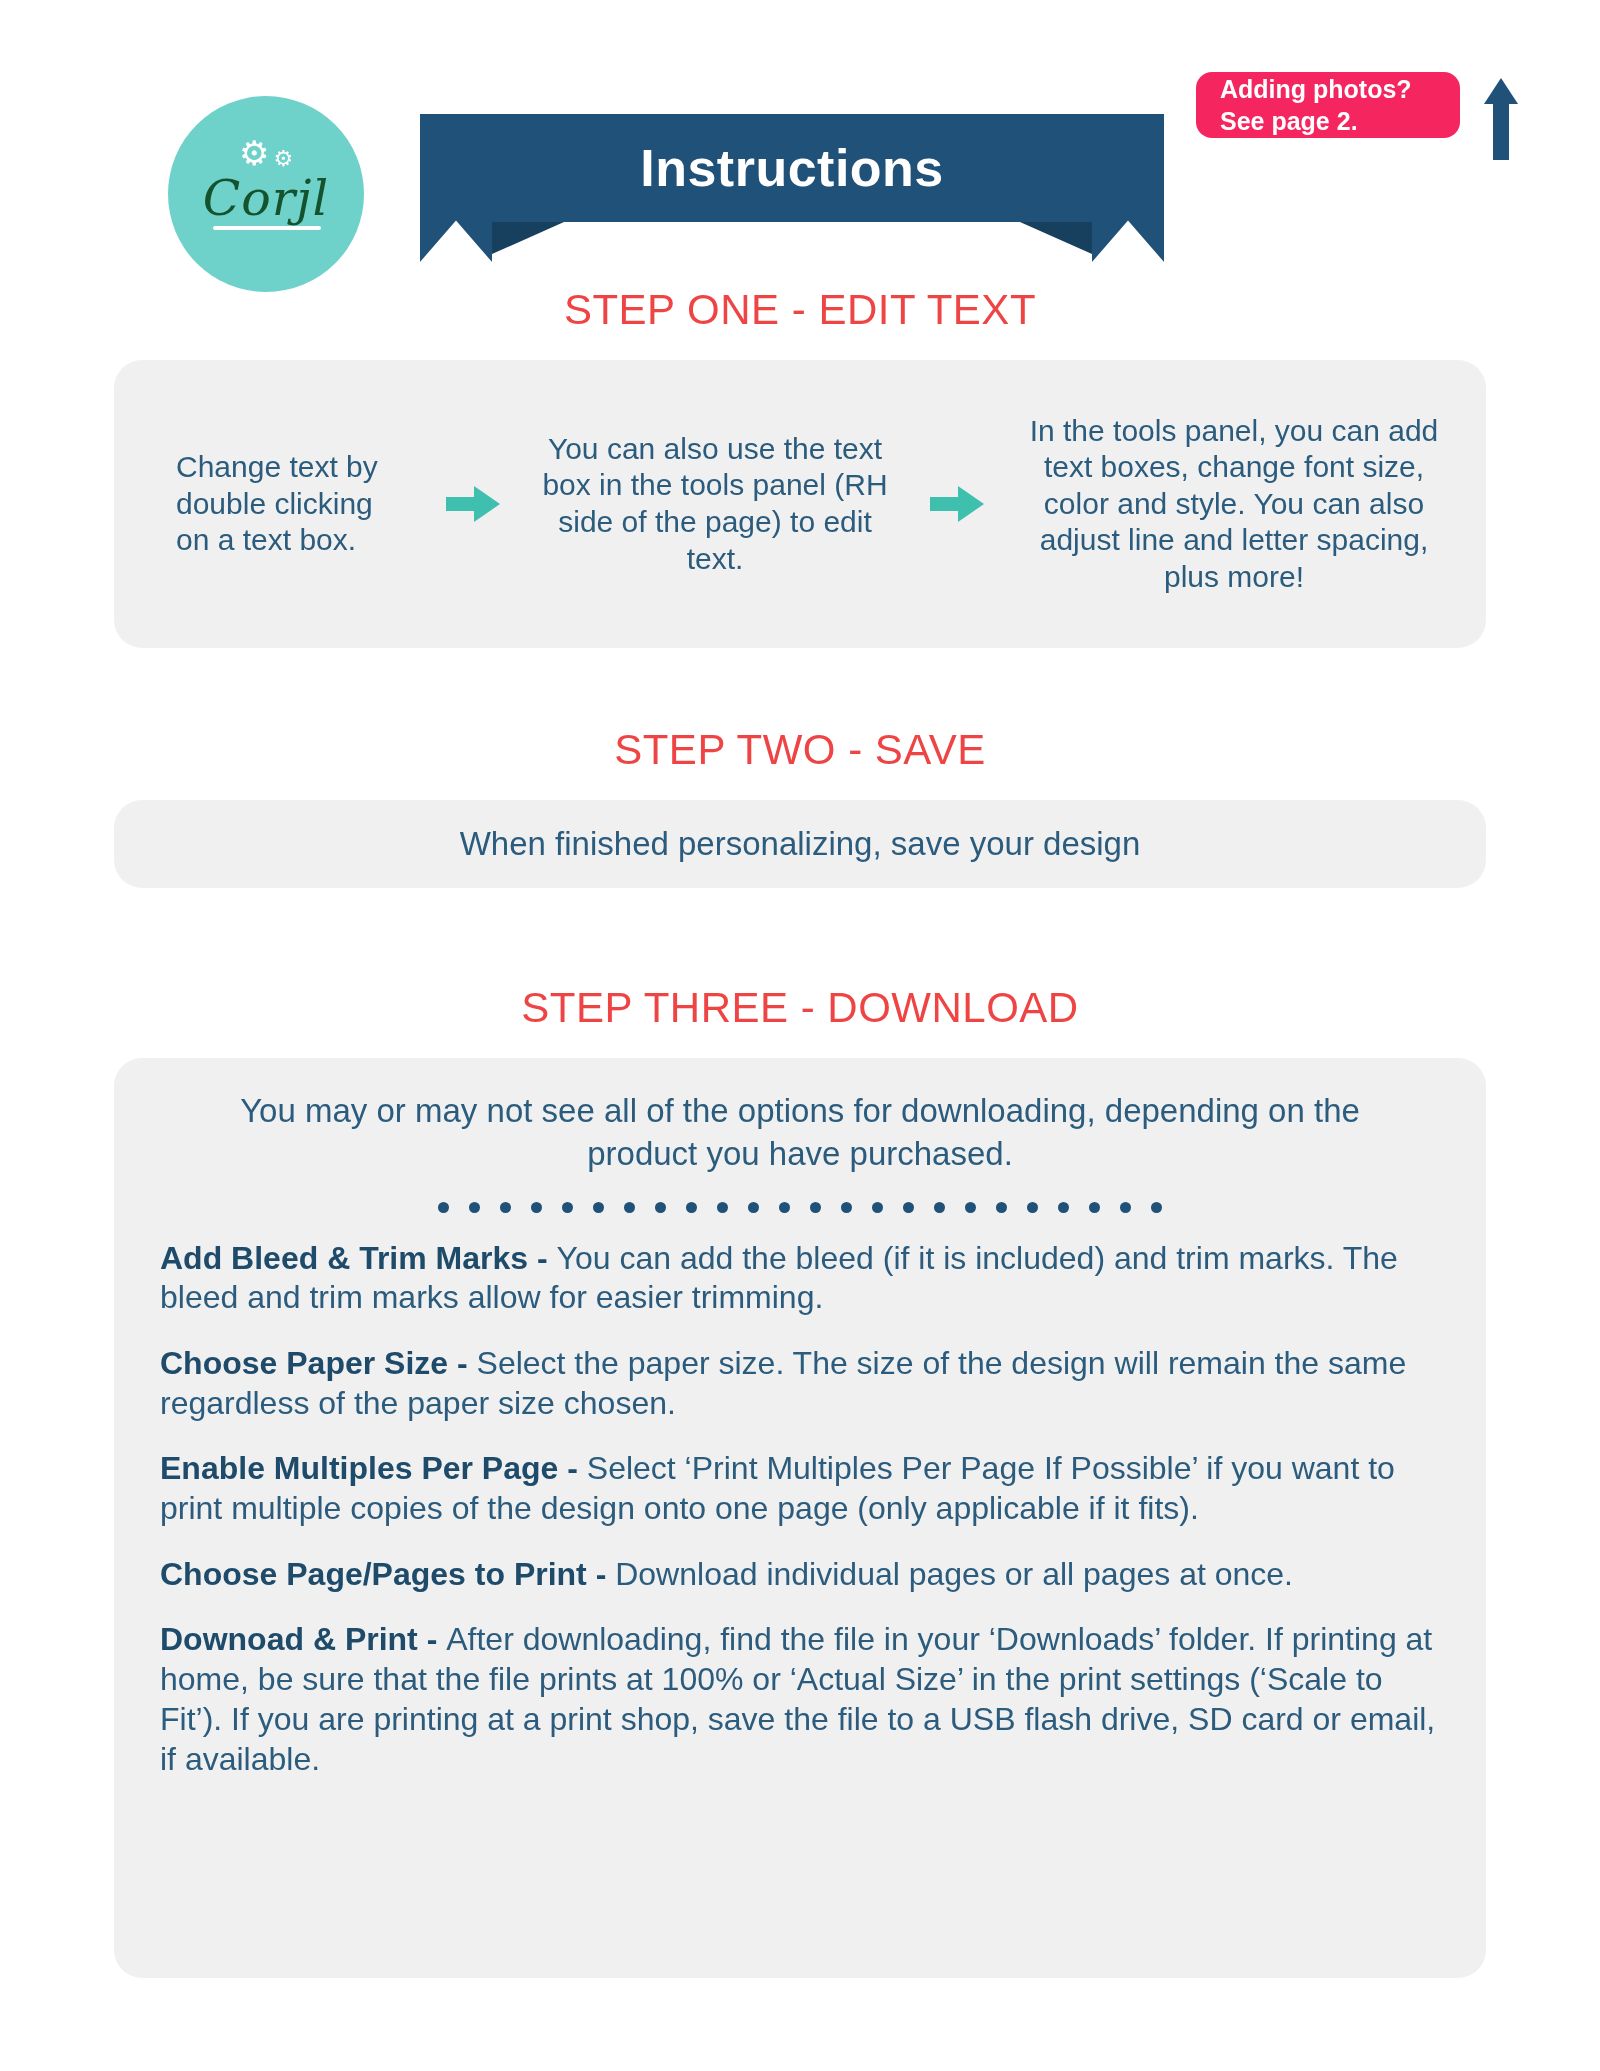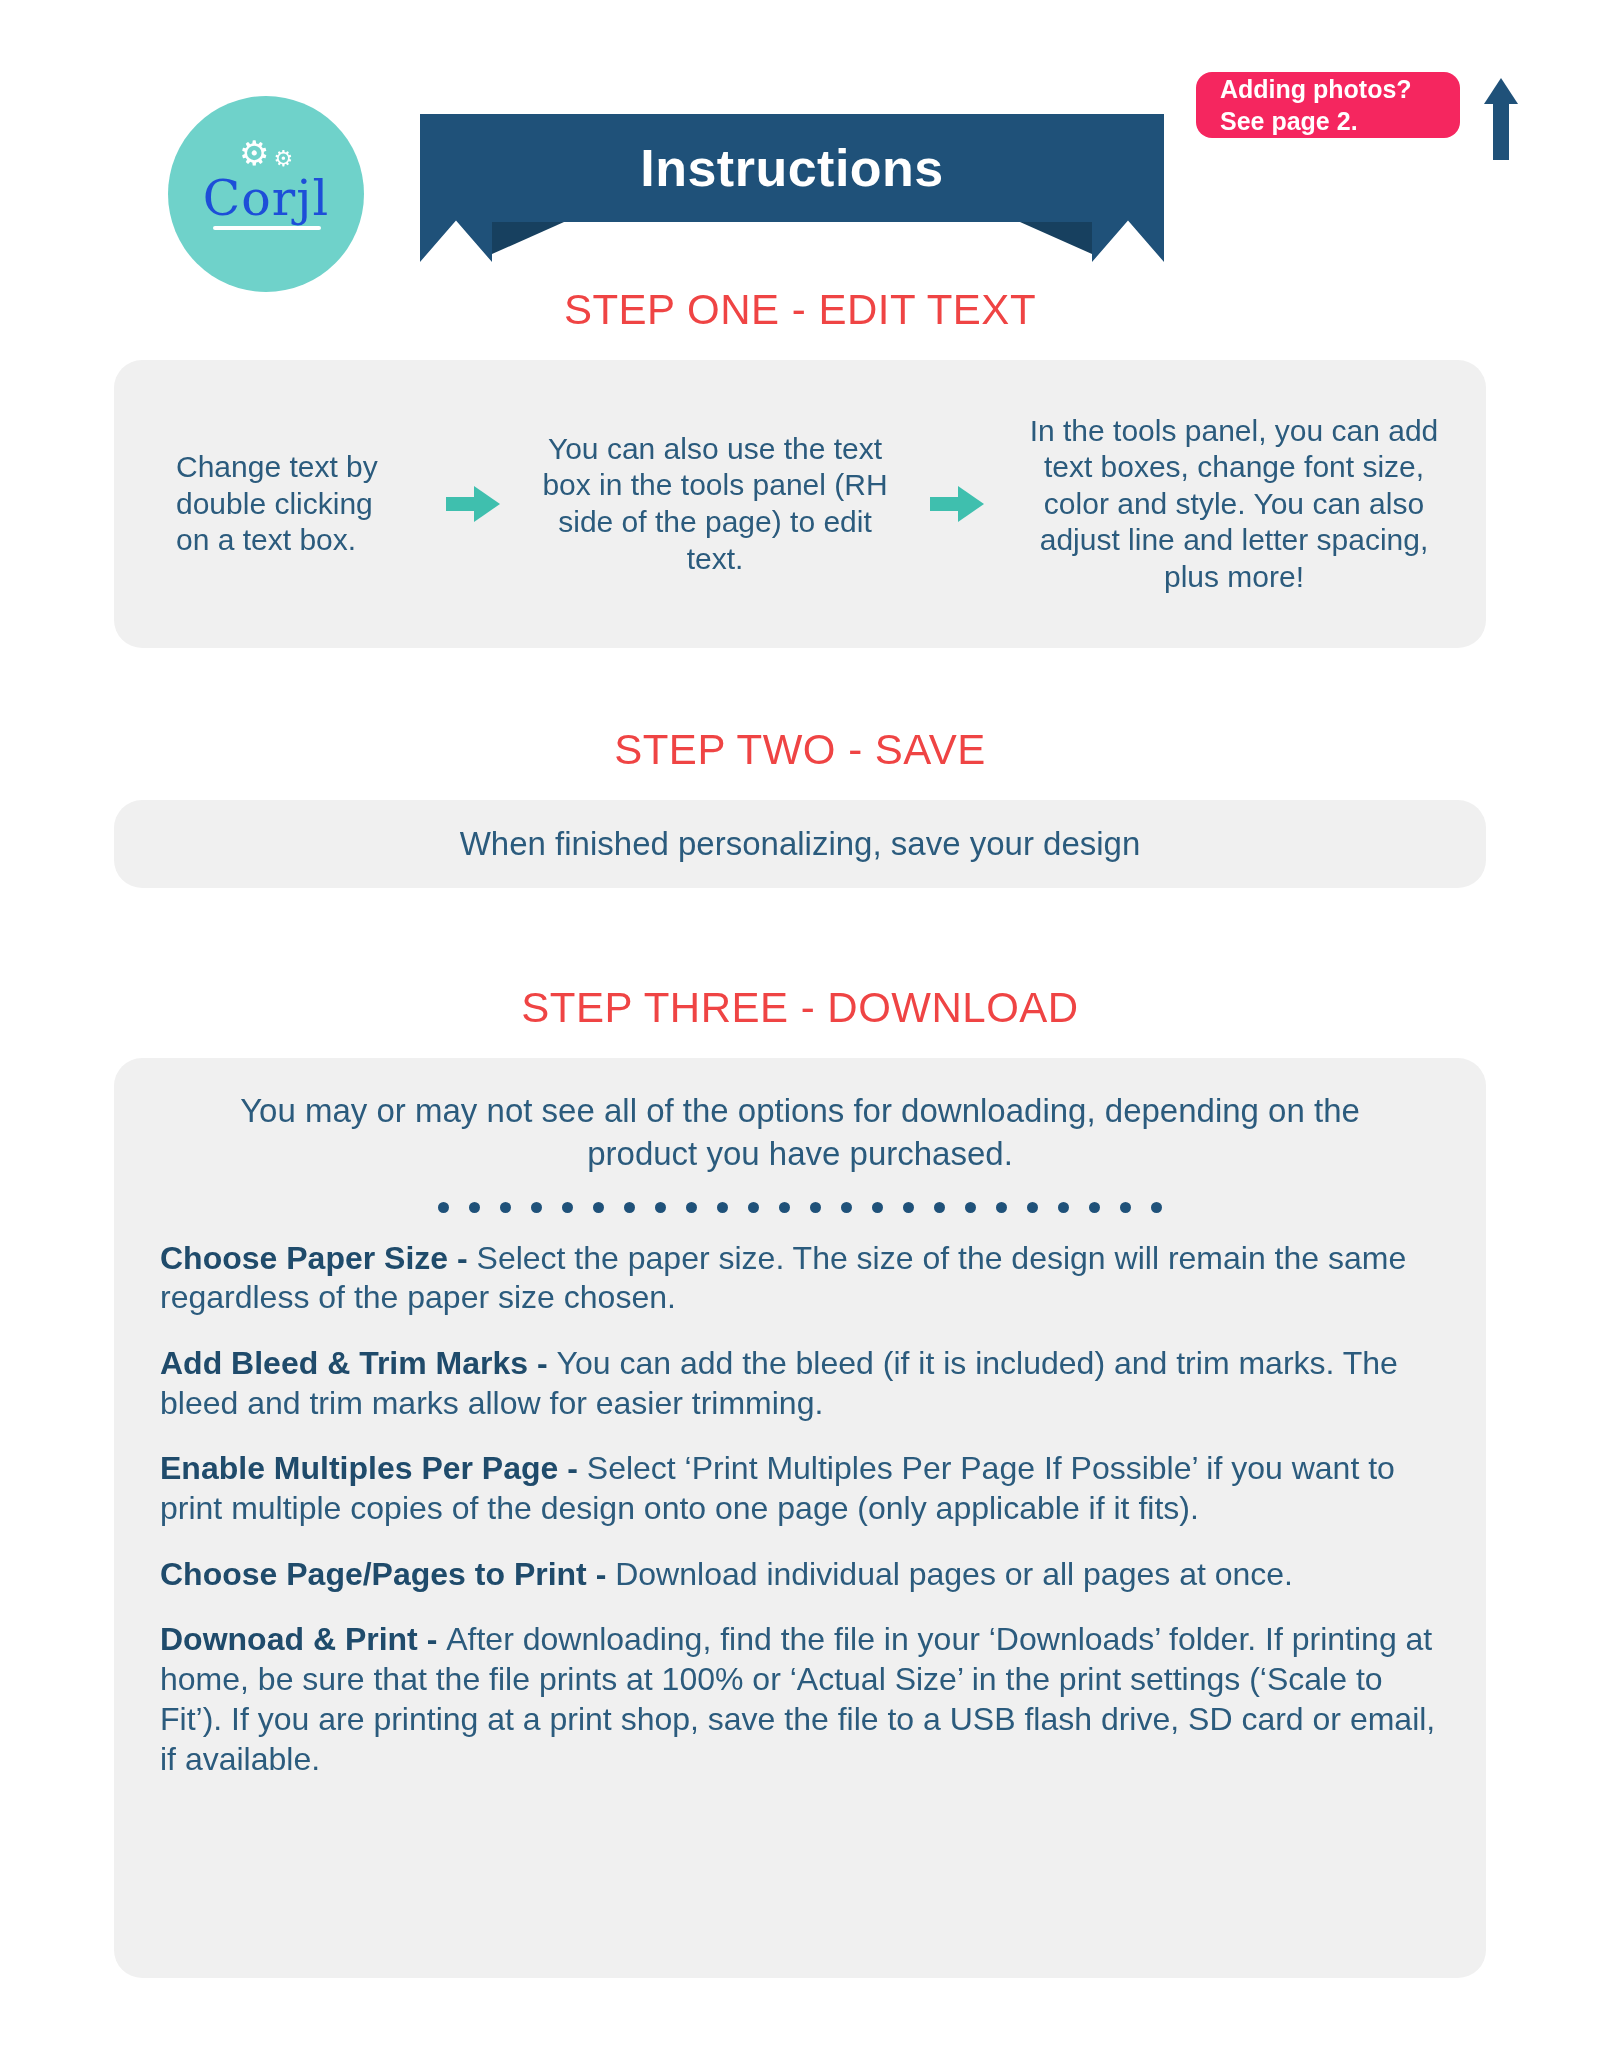--- a/index.html
+++ b/index.html
@@ -59,22 +59,23 @@
     font-size: 34px;
     line-height: 1;
   }
   .gear.small { font-size: 22px; }
   .logo-word {
     position: absolute;
     top: 36px;
     left: 0;
     width: 150px;
     text-align: center;
-    color: #1d4ed8;
+    color: #14532d;
     font-family: "DejaVu Serif", serif;
+    font-style: italic;
     font-size: 49px;
     letter-spacing: 1px;
   }
   .logo-underline {
     position: absolute;
     top: 92px;
     left: 22px;
     width: 108px;
     height: 4px;
     background: #ffffff;
@@ -365,26 +366,26 @@
       <span class="dot"></span>
       <span class="dot"></span>
       <span class="dot"></span>
       <span class="dot"></span>
       <span class="dot"></span>
       <span class="dot"></span>
       <span class="dot"></span>
     </div>
 
     <div class="item">
+      <b>Add Bleed &amp; Trim Marks - </b><span>You can add the bleed (if it is included) and trim marks. The bleed and trim marks allow for easier trimming.</span>
+    </div>
+    <div class="item">
       <b>Choose Paper Size - </b><span>Select the paper size. The size of the design will remain the same regardless of the paper size chosen.</span>
     </div>
     <div class="item">
-      <b>Add Bleed &amp; Trim Marks - </b><span>You can add the bleed (if it is included) and trim marks. The bleed and trim marks allow for easier trimming.</span>
-    </div>
-    <div class="item">
       <b>Enable Multiples Per Page - </b><span>Select ‘Print Multiples Per Page If Possible’ if you want to print multiple copies of the design onto one page (only applicable if it fits).</span>
     </div>
     <div class="item">
       <b>Choose Page/Pages to Print - </b><span>Download individual pages or all pages at once.</span>
     </div>
     <div class="item">
       <b>Downoad &amp; Print - </b><span>After downloading, find the file in your ‘Downloads’ folder. If printing at home, be sure that the file prints at 100% or ‘Actual Size’ in the print settings (‘Scale to Fit’). If you are printing at a print shop, save the file to a USB flash drive, SD card or email, if available.</span>
     </div>
   </div>
 

